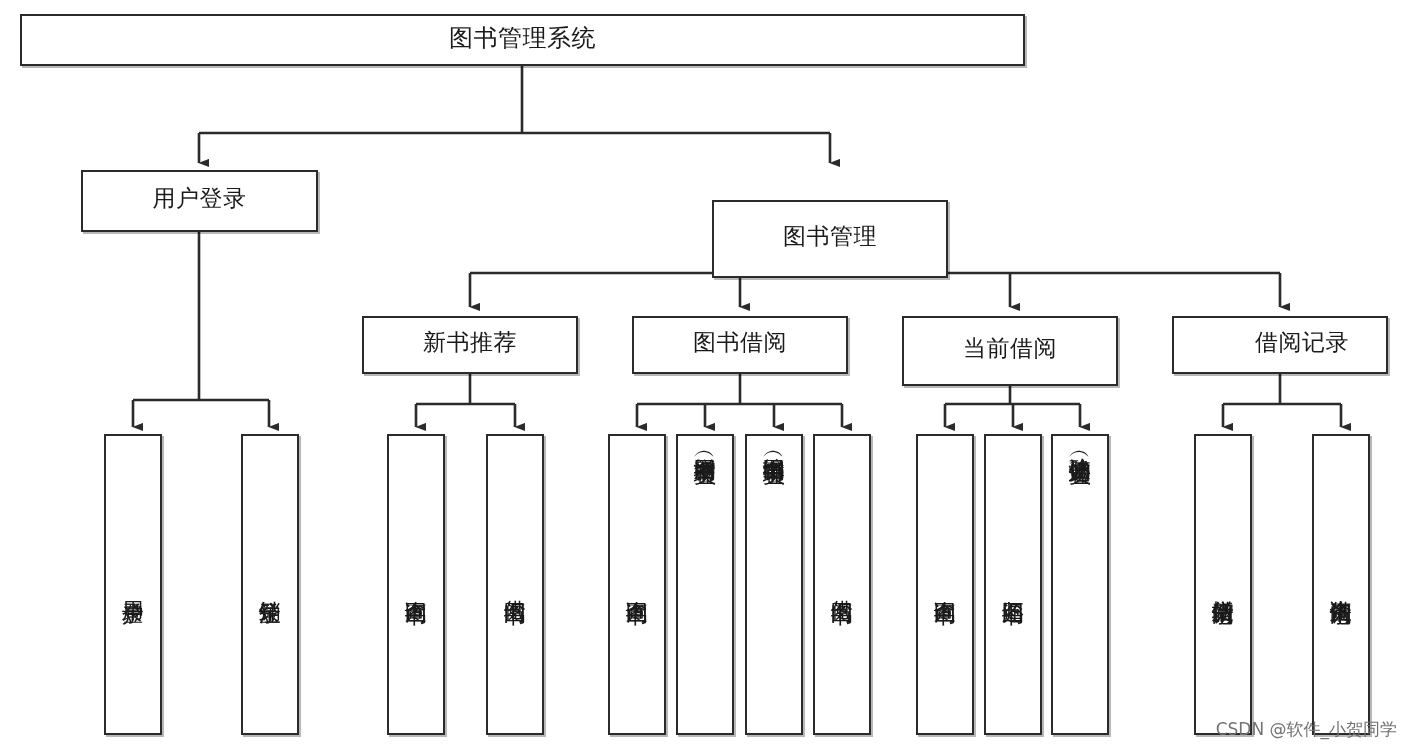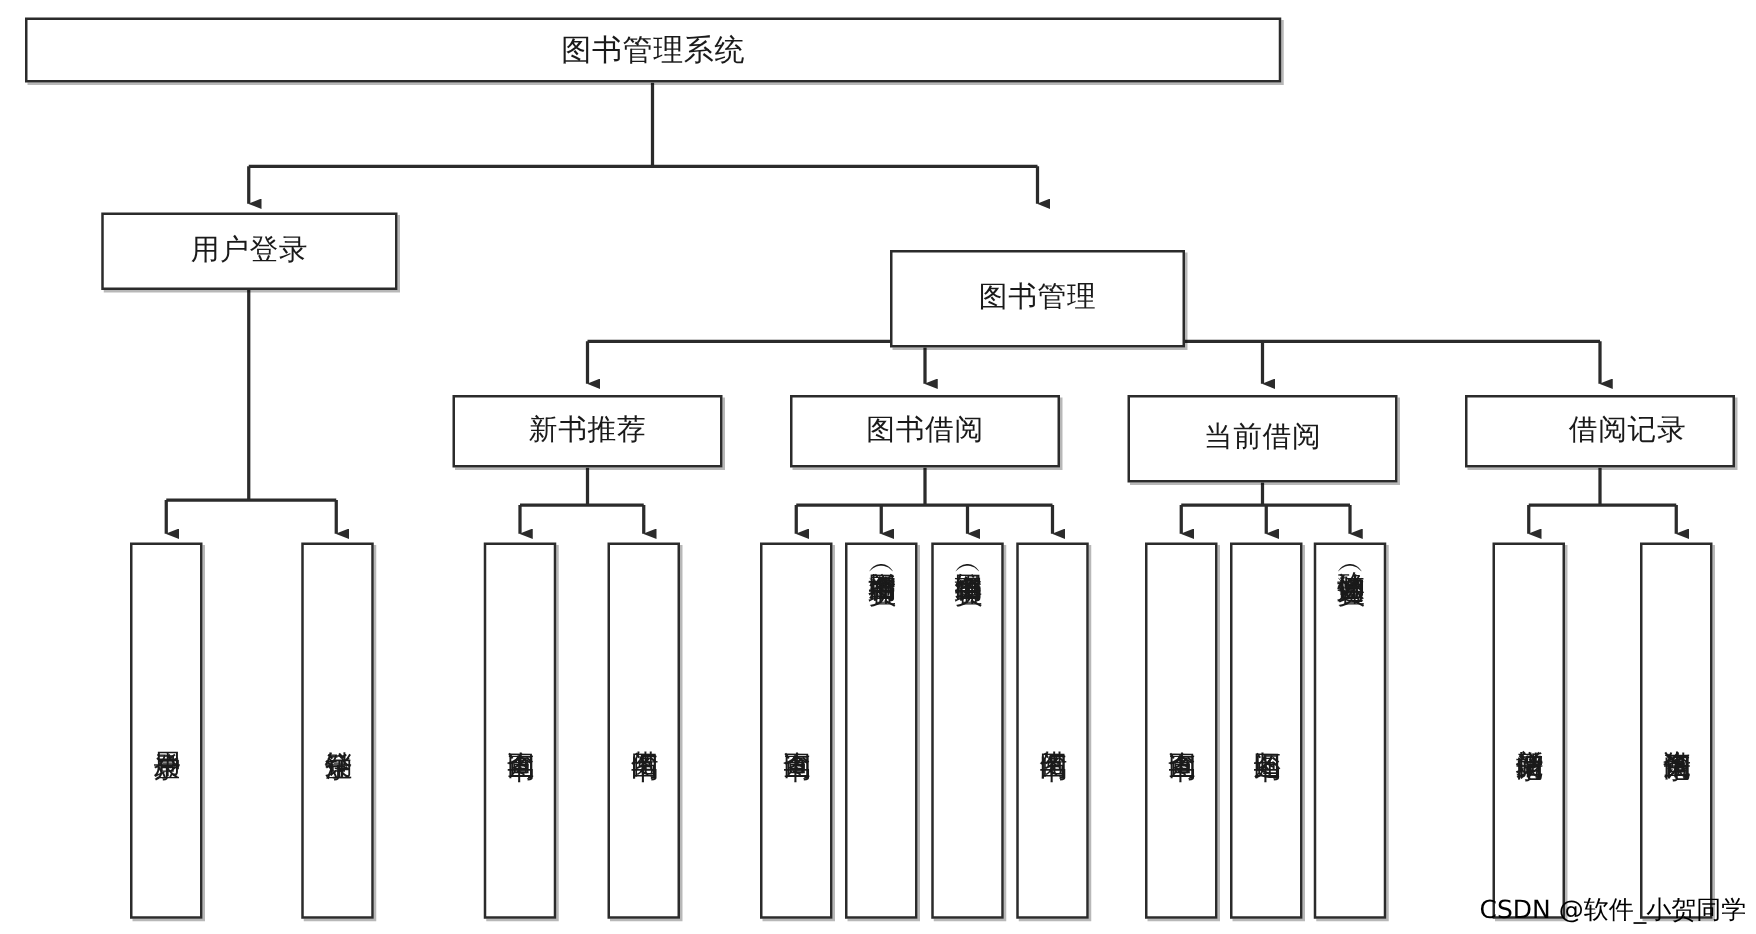--- a/index.html
+++ b/index.html
@@ -30,20 +30,21 @@
   .node-box {
     position: absolute;
     box-sizing: border-box;
     border: 2.5px solid #2b2b2b;
     background: #ffffff;
     box-shadow: 2px 2px 0 rgba(0,0,0,0.28);
     display: flex;
     align-items: center;
     justify-content: center;
     overflow: hidden;
+    font-family: Liberation Mono, monospace;
   }
   .node-label-h {
     font-size: 23px;
     color: #1a1a1a;
     line-height: 1.1;
     white-space: nowrap;
     letter-spacing: 0.5px;
   }
   .node-box.root .node-label-h { font-size: 24px; }
   .node-label-v {
@@ -67,22 +68,22 @@
     align-items: center;
     justify-content: center;
     padding: 4px 0;
     overflow: hidden;
   }
   .leaf-box.align-top { align-items: flex-start; }
   .watermark {
     position: absolute;
     right: 8px;
     bottom: 6px;
-    font-size: 20px;
-    color: #000000;
+    font-size: 17px;
+    color: #737373;
     white-space: nowrap;
     user-select: none;
   }
 </style>
 </head>
 <body>
 
 <div id="diagram-root">
 
   <svg class="canvas" viewBox="0 0 1405 747" xmlns="http://www.w3.org/2000/svg">

